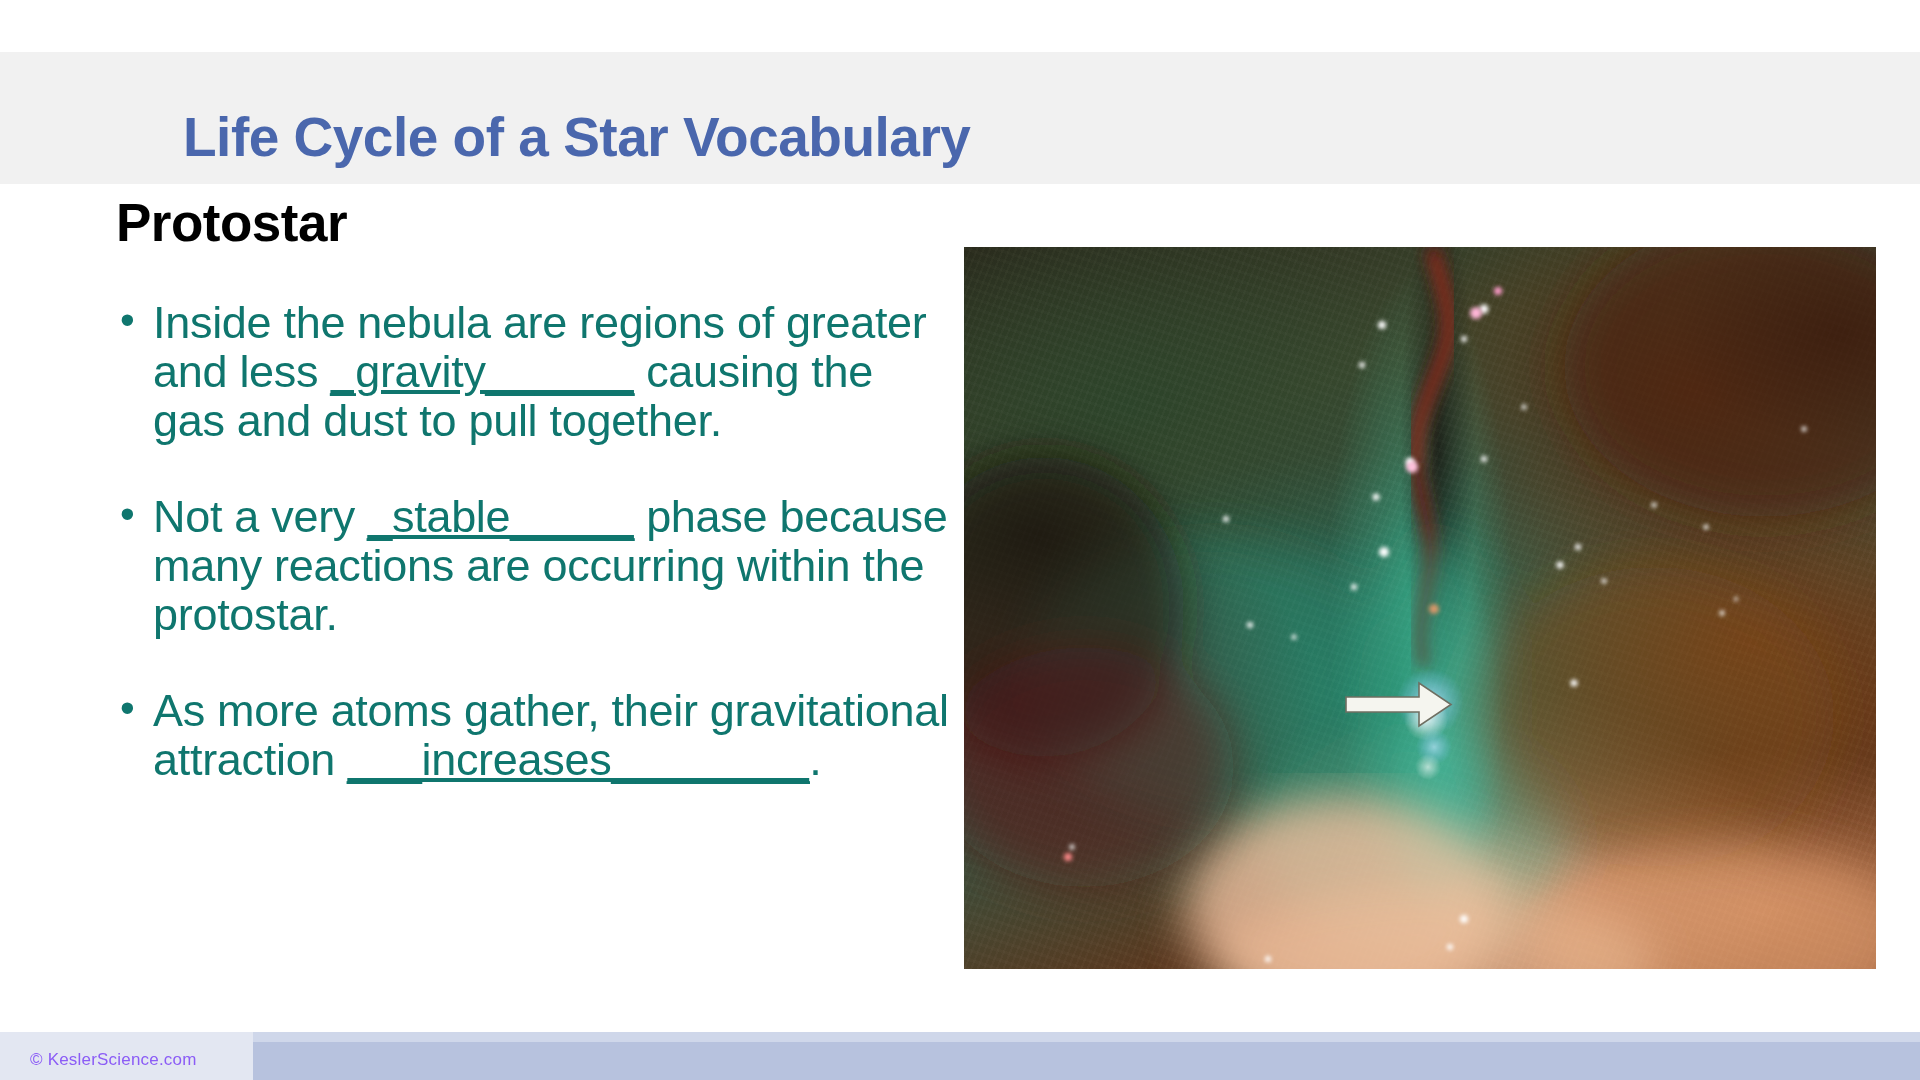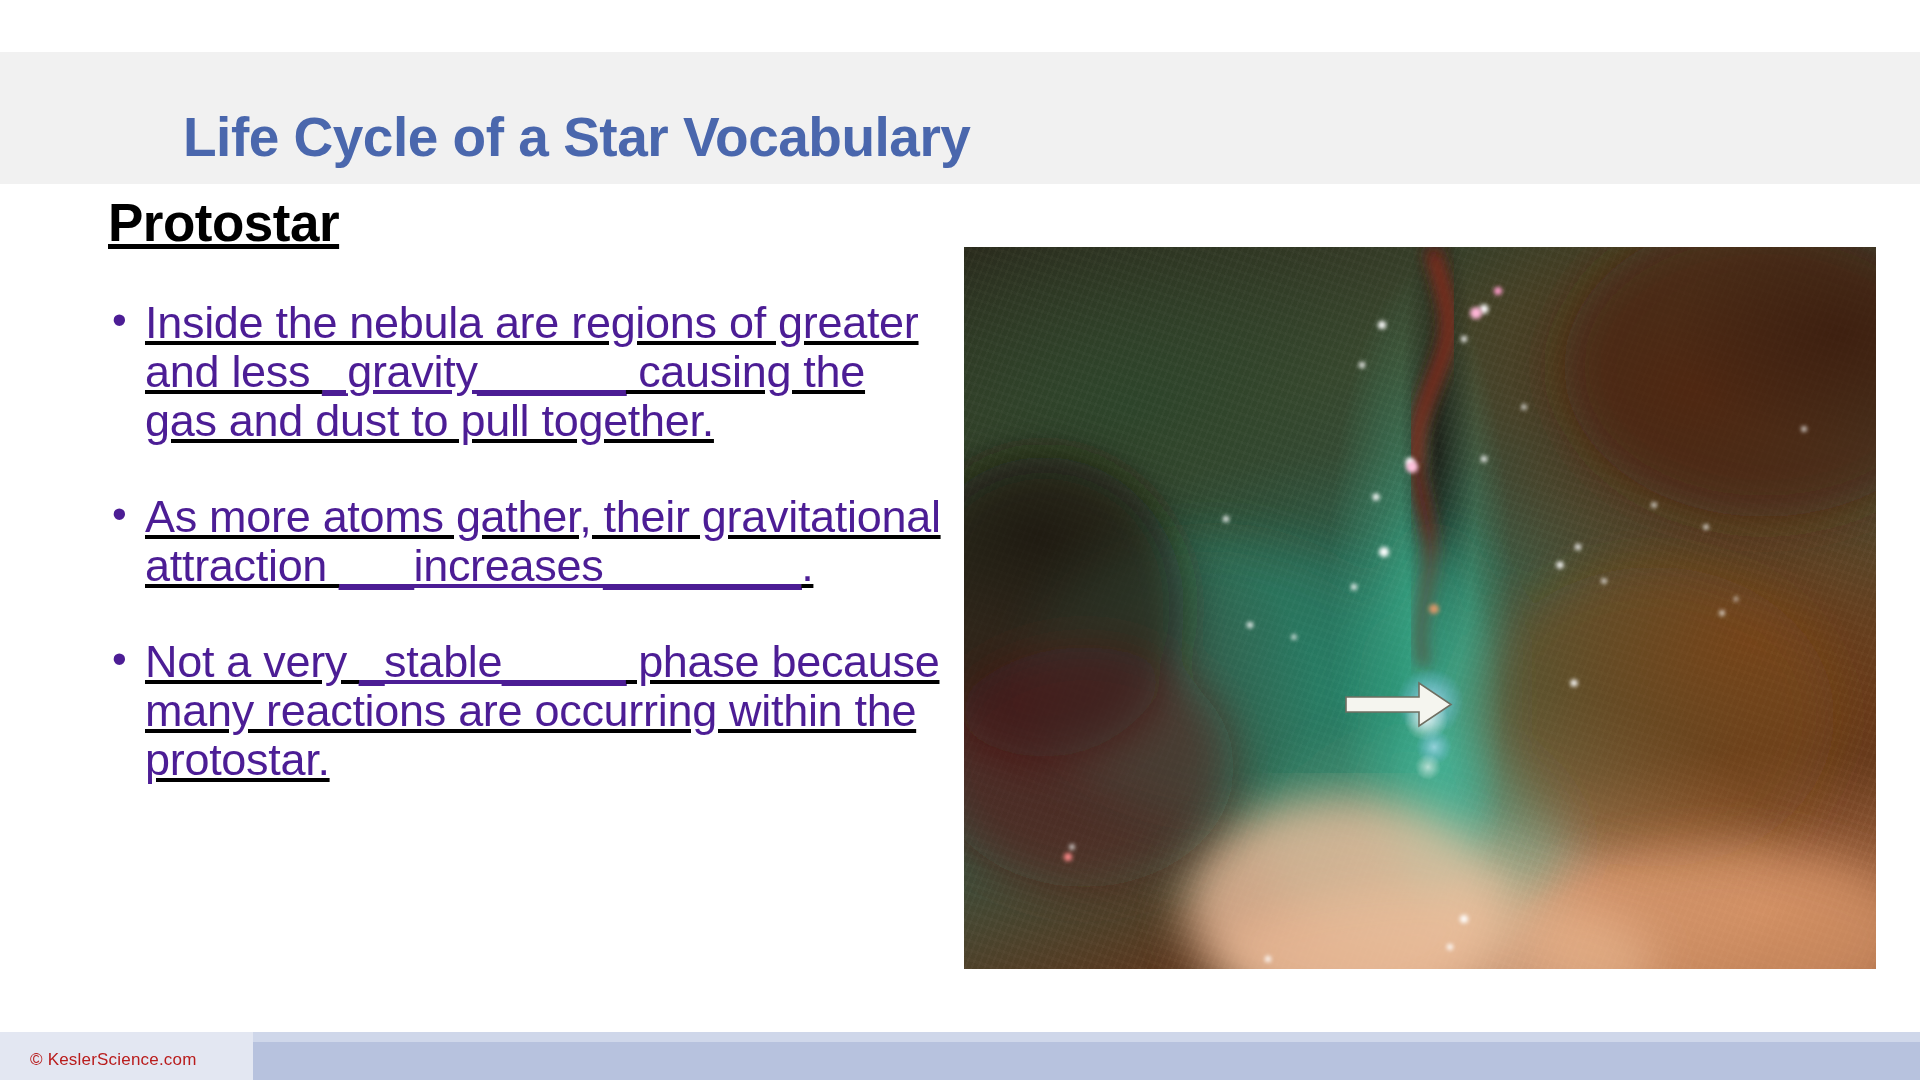--- a/index.html
+++ b/index.html
@@ -39,42 +39,41 @@
     letter-spacing: -0.5px;
     color: #4a67ad;
     white-space: nowrap;
     line-height: 1;
     text-align: center;
   }
 
   
   .content-col {
     position: absolute;
-    left: 108px;
+    left: 116px;
     top: 195px;
     width: 840px;
-    text-decoration: underline;
   }
   .heading {
     font-size: 53px;
     font-weight: bold;
     color: #000000;
     line-height: 1.05;
     margin: 0 0 14px 0;
     letter-spacing: -0.5px;
   }
   .bullets {
     list-style: none;
     margin: 0;
     padding: 0;
   }
   .bullet {
     position: relative;
     font-size: 45px;
-    color: #4c1d95;
+    color: #0f766e;
     line-height: 1.09;
     padding-left: 37px;
     margin-bottom: 22px;
     letter-spacing: -0.3px;
     margin-top: 47px;
   }
   .bullet::before {
     content: "\2022";
     position: absolute;
     left: 4px;
@@ -154,45 +153,45 @@
     top: 1032px;
     width: 1667px;
     height: 10px;
     background: #cfd7ea;
   }
   .copyright {
     position: absolute;
     left: 30px;
     top: 1050px;
     font-size: 17px;
-    color: #b91c1c;
+    color: #8b5cf6;
     white-space: nowrap;
     letter-spacing: 0.2px;
   }
 </style>
 </head>
 <body>
 
 <div class="slide">
 
   <div class="title-band"></div>
   <div class="title-text">Life Cycle of a Star Vocabulary</div>
 
   <div class="content-col">
     <div class="heading">Protostar</div>
 
     <ul class="bullets">
       <li class="bullet">
         <span>Inside the nebula are regions of greater and less </span><span class="blank">_gravity______</span><span> causing the gas and dust to pull together.</span>
       </li>
       <li class="bullet">
-        <span>As more atoms gather, their gravitational attraction </span><span class="blank">___increases________</span><span>.</span>
+        <span>Not a very </span><span class="blank">_stable_____</span><span> phase because many reactions are occurring within the protostar.</span>
       </li>
       <li class="bullet">
-        <span>Not a very </span><span class="blank">_stable_____</span><span> phase because many reactions are occurring within the protostar.</span>
+        <span>As more atoms gather, their gravitational attraction </span><span class="blank">___increases________</span><span>.</span>
       </li>
     </ul>
   </div>
 
   <div class="image-frame">
     <div class="neb-layer neb-base"></div>
     <div class="neb-layer neb-green-spine"></div>
     <div class="neb-layer neb-dark-lane"></div>
     <div class="neb-layer neb-texture"></div>
 

